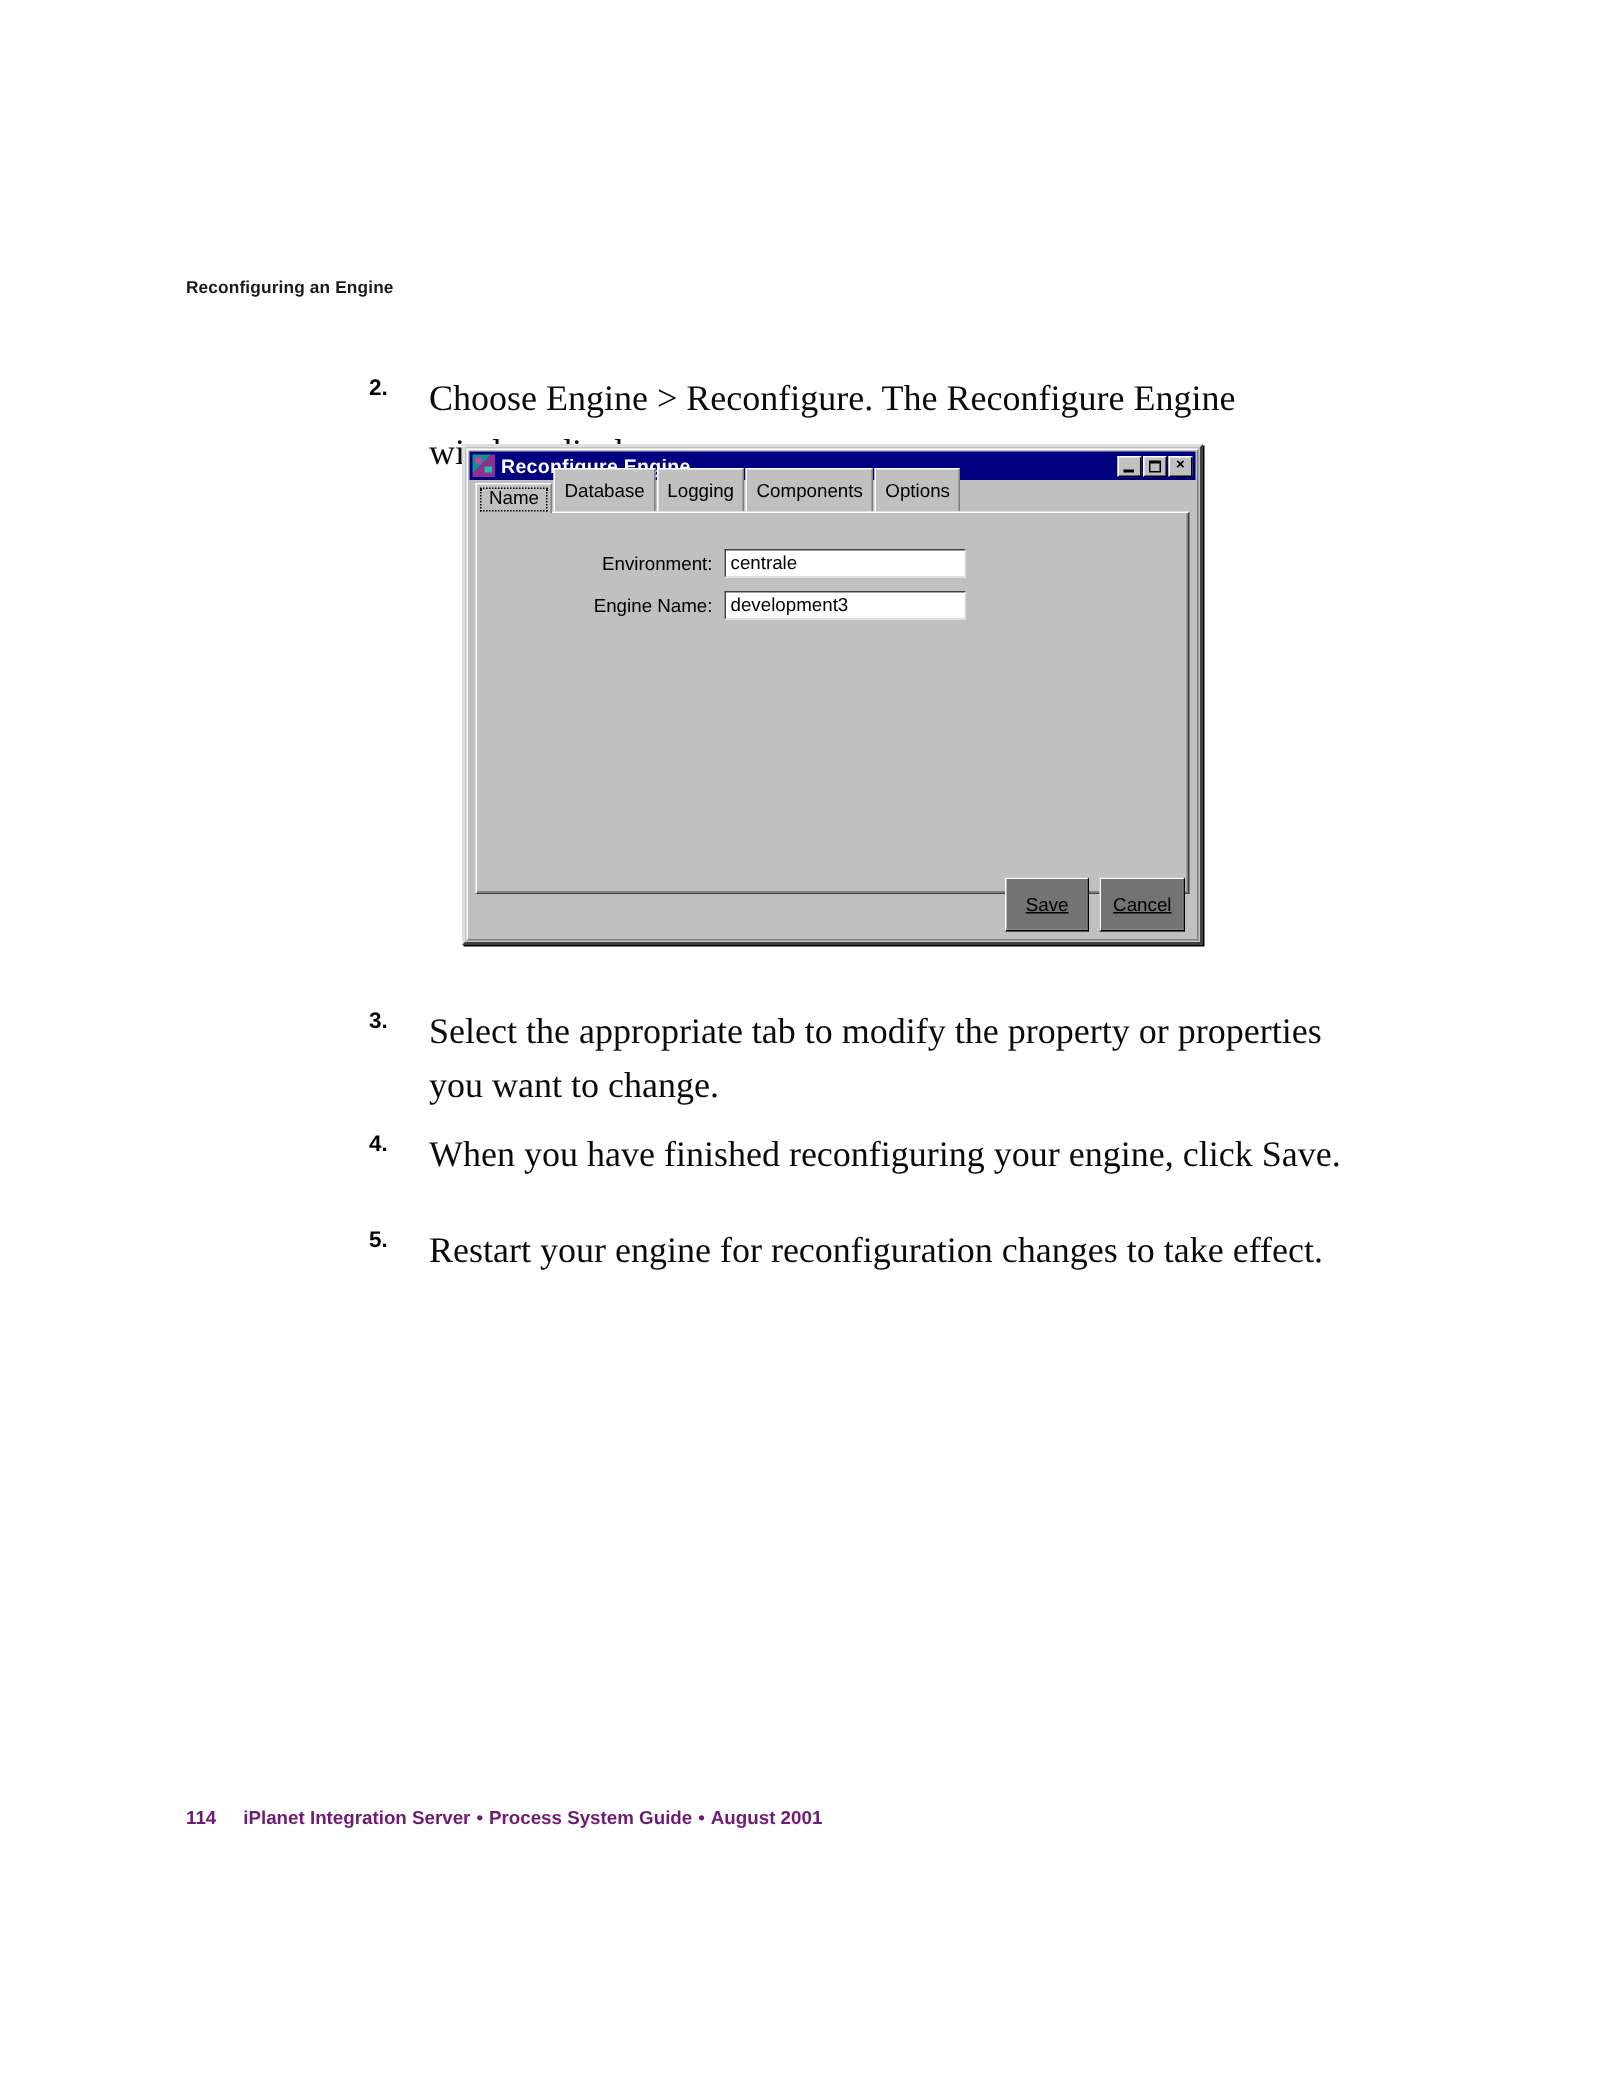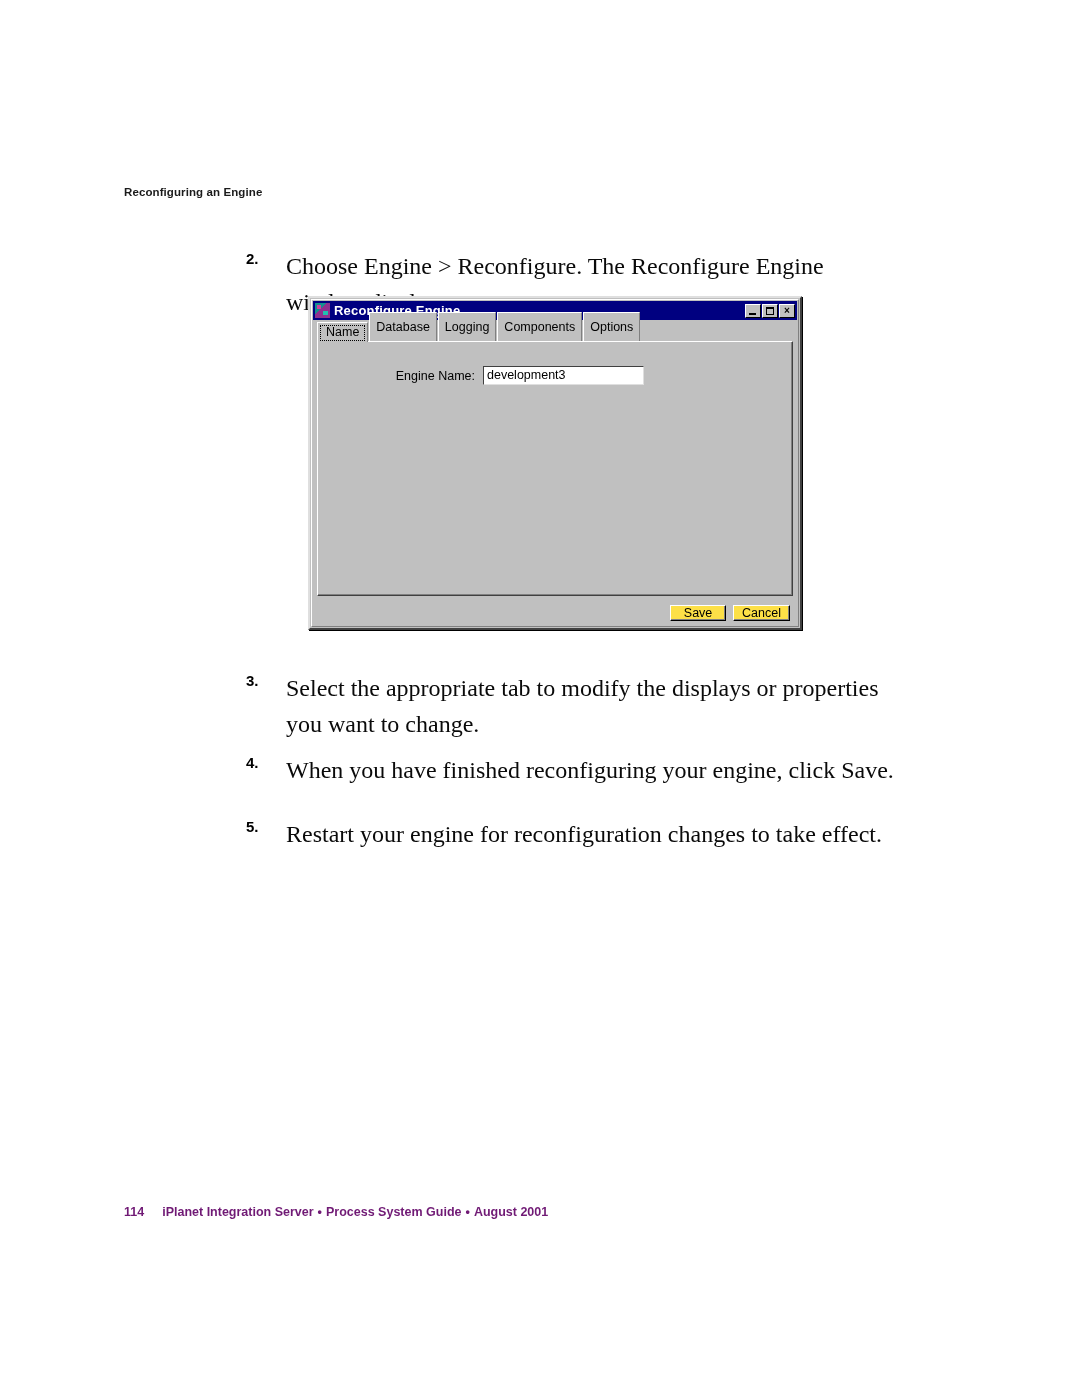--- a/index.html
+++ b/index.html
@@ -296,36 +296,37 @@
   
   .buttonbar {
     position: absolute;
     right: 10px;
     bottom: 7px;
     display: flex;
     gap: 7px;
   }
   .dlg-btn {
     min-width: 56px;
-    height: 16px;
-    background: #fde047;
+    height: 36px;
+    background: #737373;
     border-top: 1px solid #ffffff;
     border-left: 1px solid #ffffff;
     border-right: 1px solid #000000;
     border-bottom: 1px solid #000000;
     box-sizing: border-box;
     font-family: "Liberation Sans", sans-serif;
     font-size: 12.5px;
     color: #000;
     display: flex;
     align-items: center;
     justify-content: center;
     position: relative;
     padding: 0 8px;
     cursor: default;
+    text-decoration: underline;
   }
   .dlg-btn::before {
     content: "";
     position: absolute;
     left: 0; top: 0; right: 0; bottom: 0;
     border-right: 1px solid #808080;
     border-bottom: 1px solid #808080;
     pointer-events: none;
   }
 
@@ -352,21 +353,21 @@
 
   <div class="step">
     <div class="step-num">2.</div>
     <div class="step-body">Choose Engine &gt; Reconfigure. The Reconfigure Engine window displays:</div>
   </div>
 
   <div class="gap-dialog"></div>
 
   <div class="step">
     <div class="step-num">3.</div>
-    <div class="step-body">Select the appropriate tab to modify the displays or properties you want to change.</div>
+    <div class="step-body">Select the appropriate tab to modify the property or properties you want to change.</div>
   </div>
 
   <div class="gap-xs"></div>
 
   <div class="step">
     <div class="step-num">4.</div>
     <div class="step-body">When you have finished reconfiguring your engine, click Save.</div>
   </div>
 
   <div class="gap-sm"></div>
@@ -414,20 +415,24 @@
       <div class="tab">
         <span>Options</span>
       </div>
     </div>
 
     <div class="tabpage">
       <div class="tabpage-inner"></div>
 
       <div class="form-rows">
 
+        <div class="form-row">
+          <div class="form-label">Environment:</div>
+          <div class="form-input" title="">centrale</div>
+        </div>
 
         <div class="form-row">
           <div class="form-label">Engine Name:</div>
           <div class="form-input" title="">development3</div>
         </div>
 
       </div>
     </div>
 
     <div class="buttonbar">

